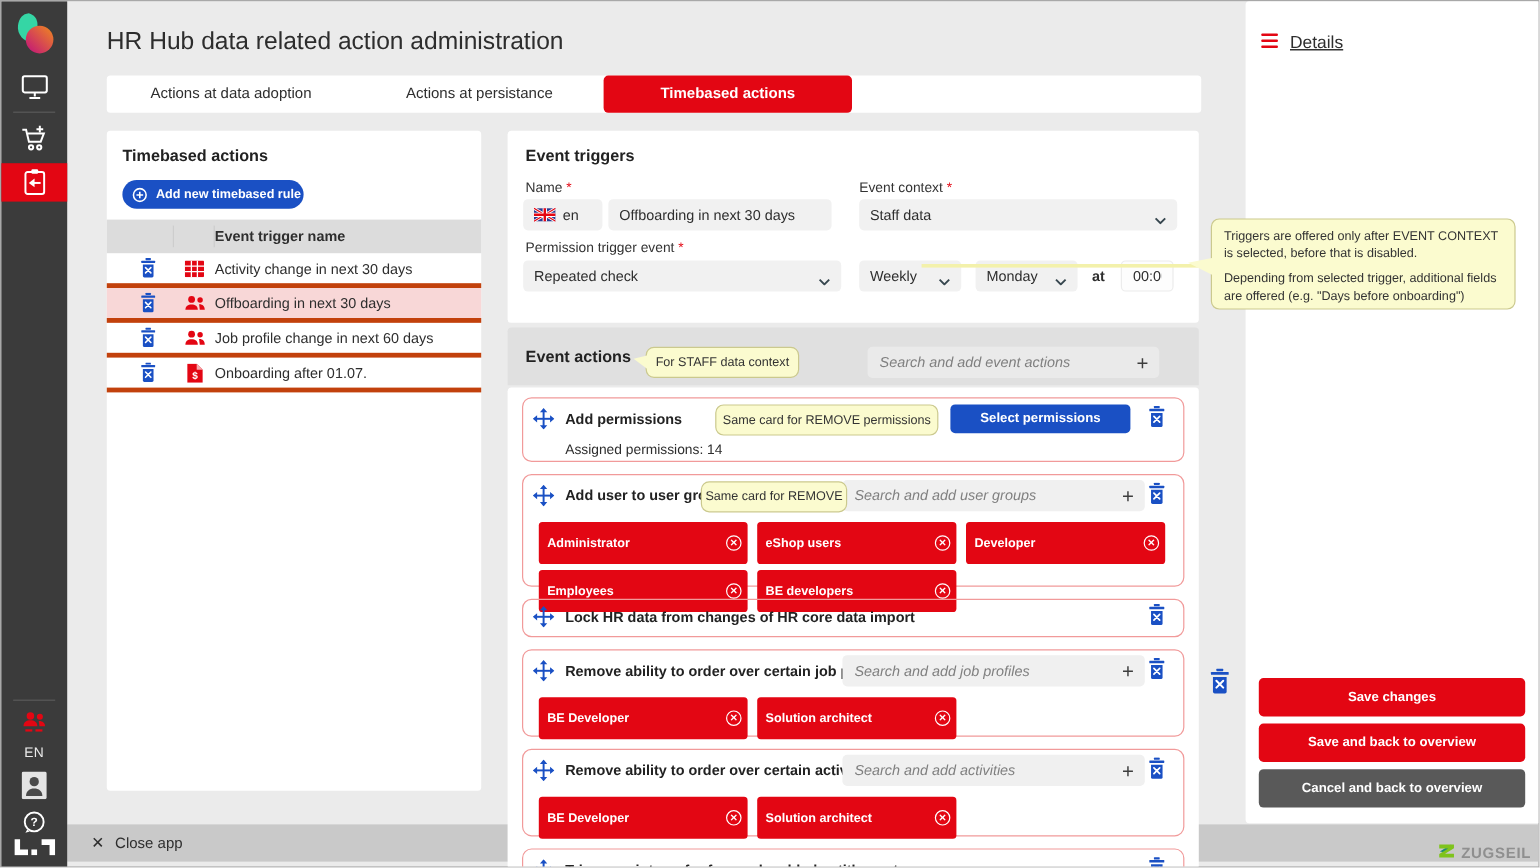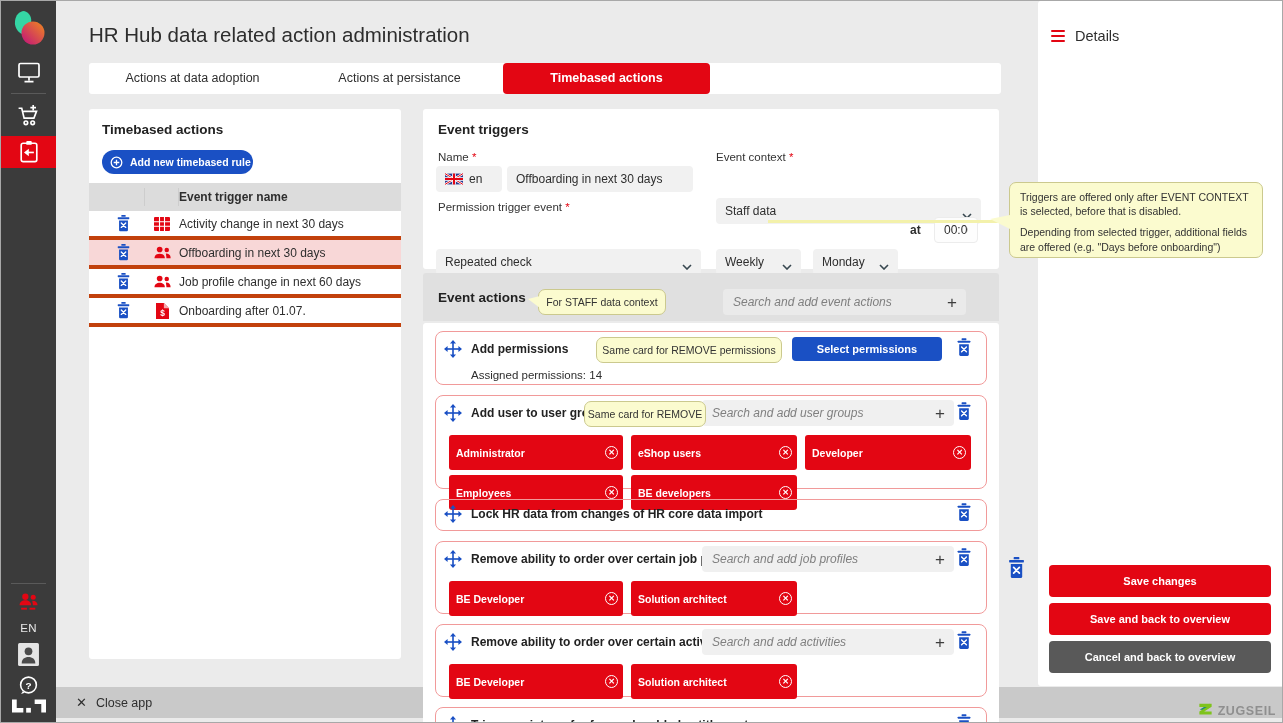--- a/index.html
+++ b/index.html
@@ -44,21 +44,21 @@
   .trow .cell-icon { display:flex; justify-content:center; align-items:center; }
   .thead { height:28px; background:#dcdcdc; font-weight:bold; border-bottom:none; cursor:default; }
   .thead .cell-icon { border-right:1px solid #cdcdcd; height:18px; }
   .trow.selected { background:#f8d7d7; }
   
   .et-panel { left:422px; top:108px; width:576px; height:160px; }
   .et-title { position:absolute; left:15px; top:13px; font-size:13.5px; font-weight:bold; color:#222; }
   .fld-label { position:absolute; font-size:11.5px; color:#333; }
   .req { color:#e30613; }
   .fld { position:absolute; height:26px; background:#f1f1f1; border-radius:4px; display:flex; align-items:center; padding:0 9px; font-size:12px; color:#2e2e2e; }
-  .fld.select { cursor:pointer; padding-right:14px;margin-top:32px; }
+  .fld.select { cursor:pointer; padding-right:14px; }
   .fld .chev { position:absolute; right:9px; top:10px; }
   .fld input { border:none; background:transparent; font:12px "Liberation Sans",sans-serif; color:#2e2e2e; width:100%; outline:none; }
   .at-label { position:absolute; font-size:12px; font-weight:600; color:#2e2e2e; }
   .time-fld { background:#fdfdfd; border:1px solid #ececec; justify-content:center; }
   
   .callout-line { position:absolute; left:767px; top:219px; width:245px; height:2.5px; background:#f3f1ab; z-index:3; }
   .tooltip { background:#fbfbcf; border:1px solid #cbc98e; border-radius:7px; font-size:10.5px; color:#333; line-height:1.35; }
   .main-tooltip { position:absolute; left:1008px; top:181px; width:254px; height:76px; padding:7px 10px; z-index:4; }
   .main-tooltip::before { content:""; position:absolute; left:-20px; top:32px; border-right:20px solid #fbfbcf; border-top:4px solid transparent; border-bottom:10px solid transparent; }
   .main-tooltip p + p { margin-top:7px; }
@@ -83,21 +83,21 @@
   .trash-btn { position:absolute; right:6px; top:2px; background:none; border:none; cursor:pointer; padding:0; display:flex; }
   .card .search-box { left:258px; top:0; width:252px; background:#f0f0f0; }
   .assigned { margin:7px 0 4px 27px; font-size:11.5px; color:#2e2e2e; }
   .chips { display:grid; grid-template-columns:174px 166px 166px; gap:5px 8px; margin:9px 0 6px 5px; }
   .chip { height:35px; display:flex; align-items:center; justify-content:space-between; background:#e30613; color:#fff; font-weight:bold; font-size:10.5px; padding:0 5px 0 7px; border-radius:3px; cursor:default; }
   .chip-x { width:13px; height:13px; border:1.3px solid #fff; border-radius:50%; display:flex; align-items:center; justify-content:center; font-size:8px; line-height:1; cursor:pointer; flex:0 0 auto; }
   
   .gap-trash { position:absolute; left:1006px; top:556px; z-index:3; background:none; border:none; cursor:pointer; padding:0; }
   
   .details-panel { left:1037px; top:0; width:246px; height:685px; z-index:2; }
-  .details-head { position:absolute; left:13px; top:27px; display:flex; align-items:center; gap:10px; }
+  .details-head { position:absolute; left:13px; top:27px; display:flex; align-items:flex-start; gap:10px;text-decoration:underline; }
   .hamburger { display:flex; flex-direction:column; gap:2.5px; cursor:pointer; }
   .hamburger span { width:14px; height:2.3px; background:#e30613; border-radius:1px; }
   .details-title { font-size:14.5px; color:#2e2e2e; }
   .details-btns { position:absolute; left:11px; bottom:13px; width:222px; display:flex; flex-direction:column; gap:6px; }
   .dbtn { height:32px; border:none; border-radius:4px; color:#fff; font-size:11px; font-weight:bold; cursor:pointer; font-family:inherit; }
   .dbtn.red { background:#e30613; }
   .dbtn.gray { background:#595959; }
 </style>
 </head>
 <body>

